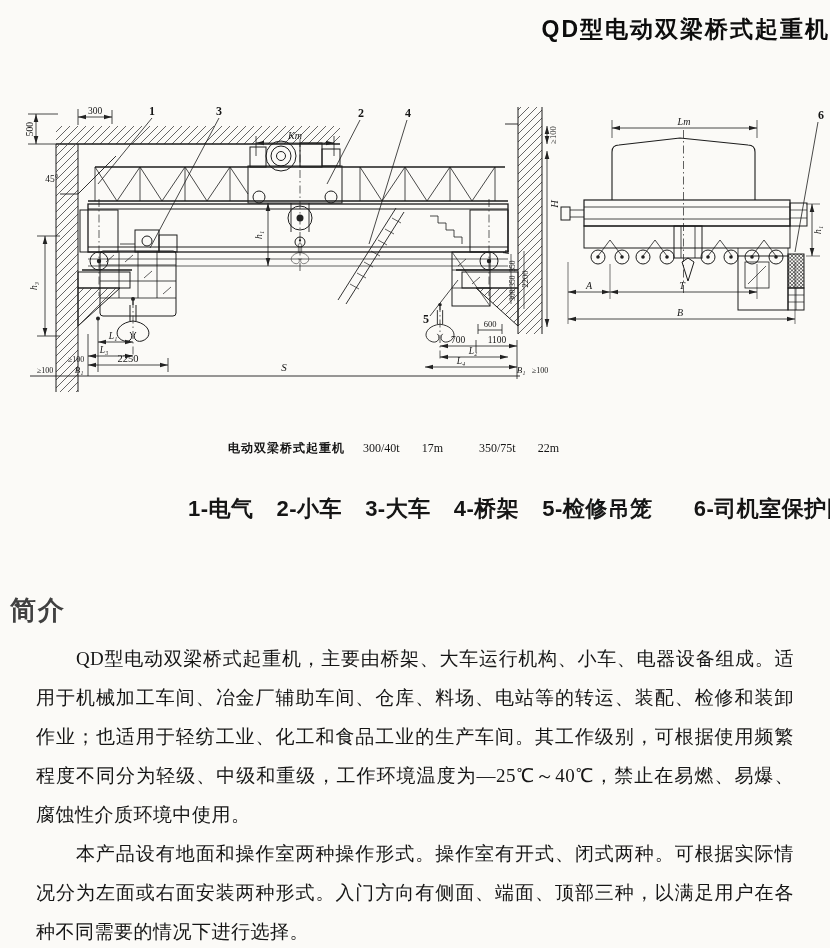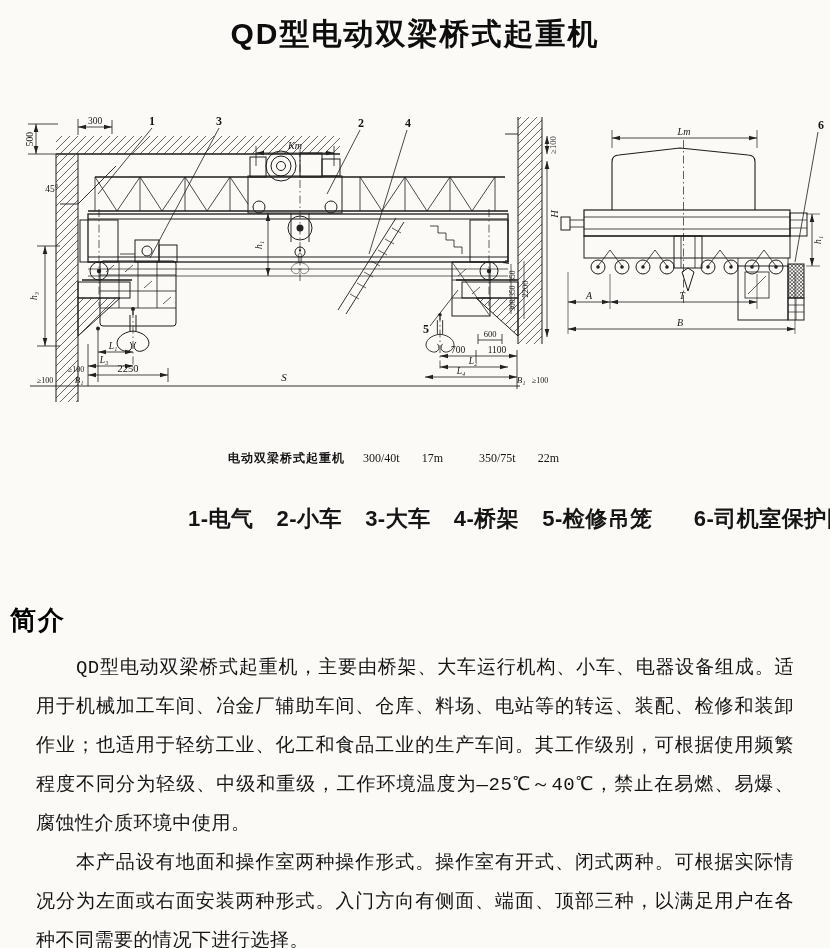--- a/index.html
+++ b/index.html
@@ -2,23 +2,23 @@
 <html><head>
 <meta charset="utf-8">
 <style>
   html,body{margin:0;padding:0;}
   body{
     width:830px;height:948px;overflow:hidden;
     background:#fbfaf7;color:#151515;
     font-family:"Liberation Serif", serif;
   }
   .title{
-    margin:14px 0 0;text-align:center;
+    margin:14px 0 0;text-align:right;
     font-family:"Liberation Sans", sans-serif;
-    font-weight:bold;font-size:30px;letter-spacing:2px;color:#0d0d0d;
+    font-weight:bold;font-size:23px;letter-spacing:2px;color:#0d0d0d;
   }
   .figure{margin-top:44px;height:312px;position:relative;text-decoration:underline;}
   .figure svg{display:block;}
   .figure text{font-family:"Liberation Serif", serif;fill:#161616;}
   .figure .it{font-style:italic;}
   .figure .co{font-size:12px;font-weight:bold;}
   .caption{
     margin:34px 0 0 228px;font-size:12px;line-height:26px;white-space:nowrap;
   }
   .caption .cap-label{
@@ -28,25 +28,25 @@
   .caption .spec.gap{margin-right:36px;}
   .legend{
     margin:36px 6px 0 188px;font-size:22px;line-height:24px;
     font-family:"Liberation Sans", sans-serif;font-weight:bold;white-space:nowrap;
   }
   .legend span{margin-right:23px;letter-spacing:0.5px;}
   .legend span:last-child{margin-left:18px;margin-right:0;}
   .section-heading{
     margin:72px 0 0 10px;
     font-family:"Liberation Sans", sans-serif;font-weight:bold;
-    font-size:26px;line-height:34px;color:#000000;letter-spacing:2px;
+    font-size:26px;line-height:34px;color:#404040;letter-spacing:2px;
   }
   .body-text p{
     margin:0 36px;font-size:19px;line-height:39px;
-    text-align:justify;text-indent:2.1em;letter-spacing:0.5px;font-family:Liberation Mono, monospace;
+    text-align:justify;text-indent:2.1em;letter-spacing:0.5px;
   }
   .body-text p.first{margin-top:12px;}
 </style>
 </head>
 <body>
 
 <h1 class="title">QD型电动双梁桥式起重机</h1>
 
 <div class="figure">
 <svg width="830" height="312" viewBox="0 85 830 312">

